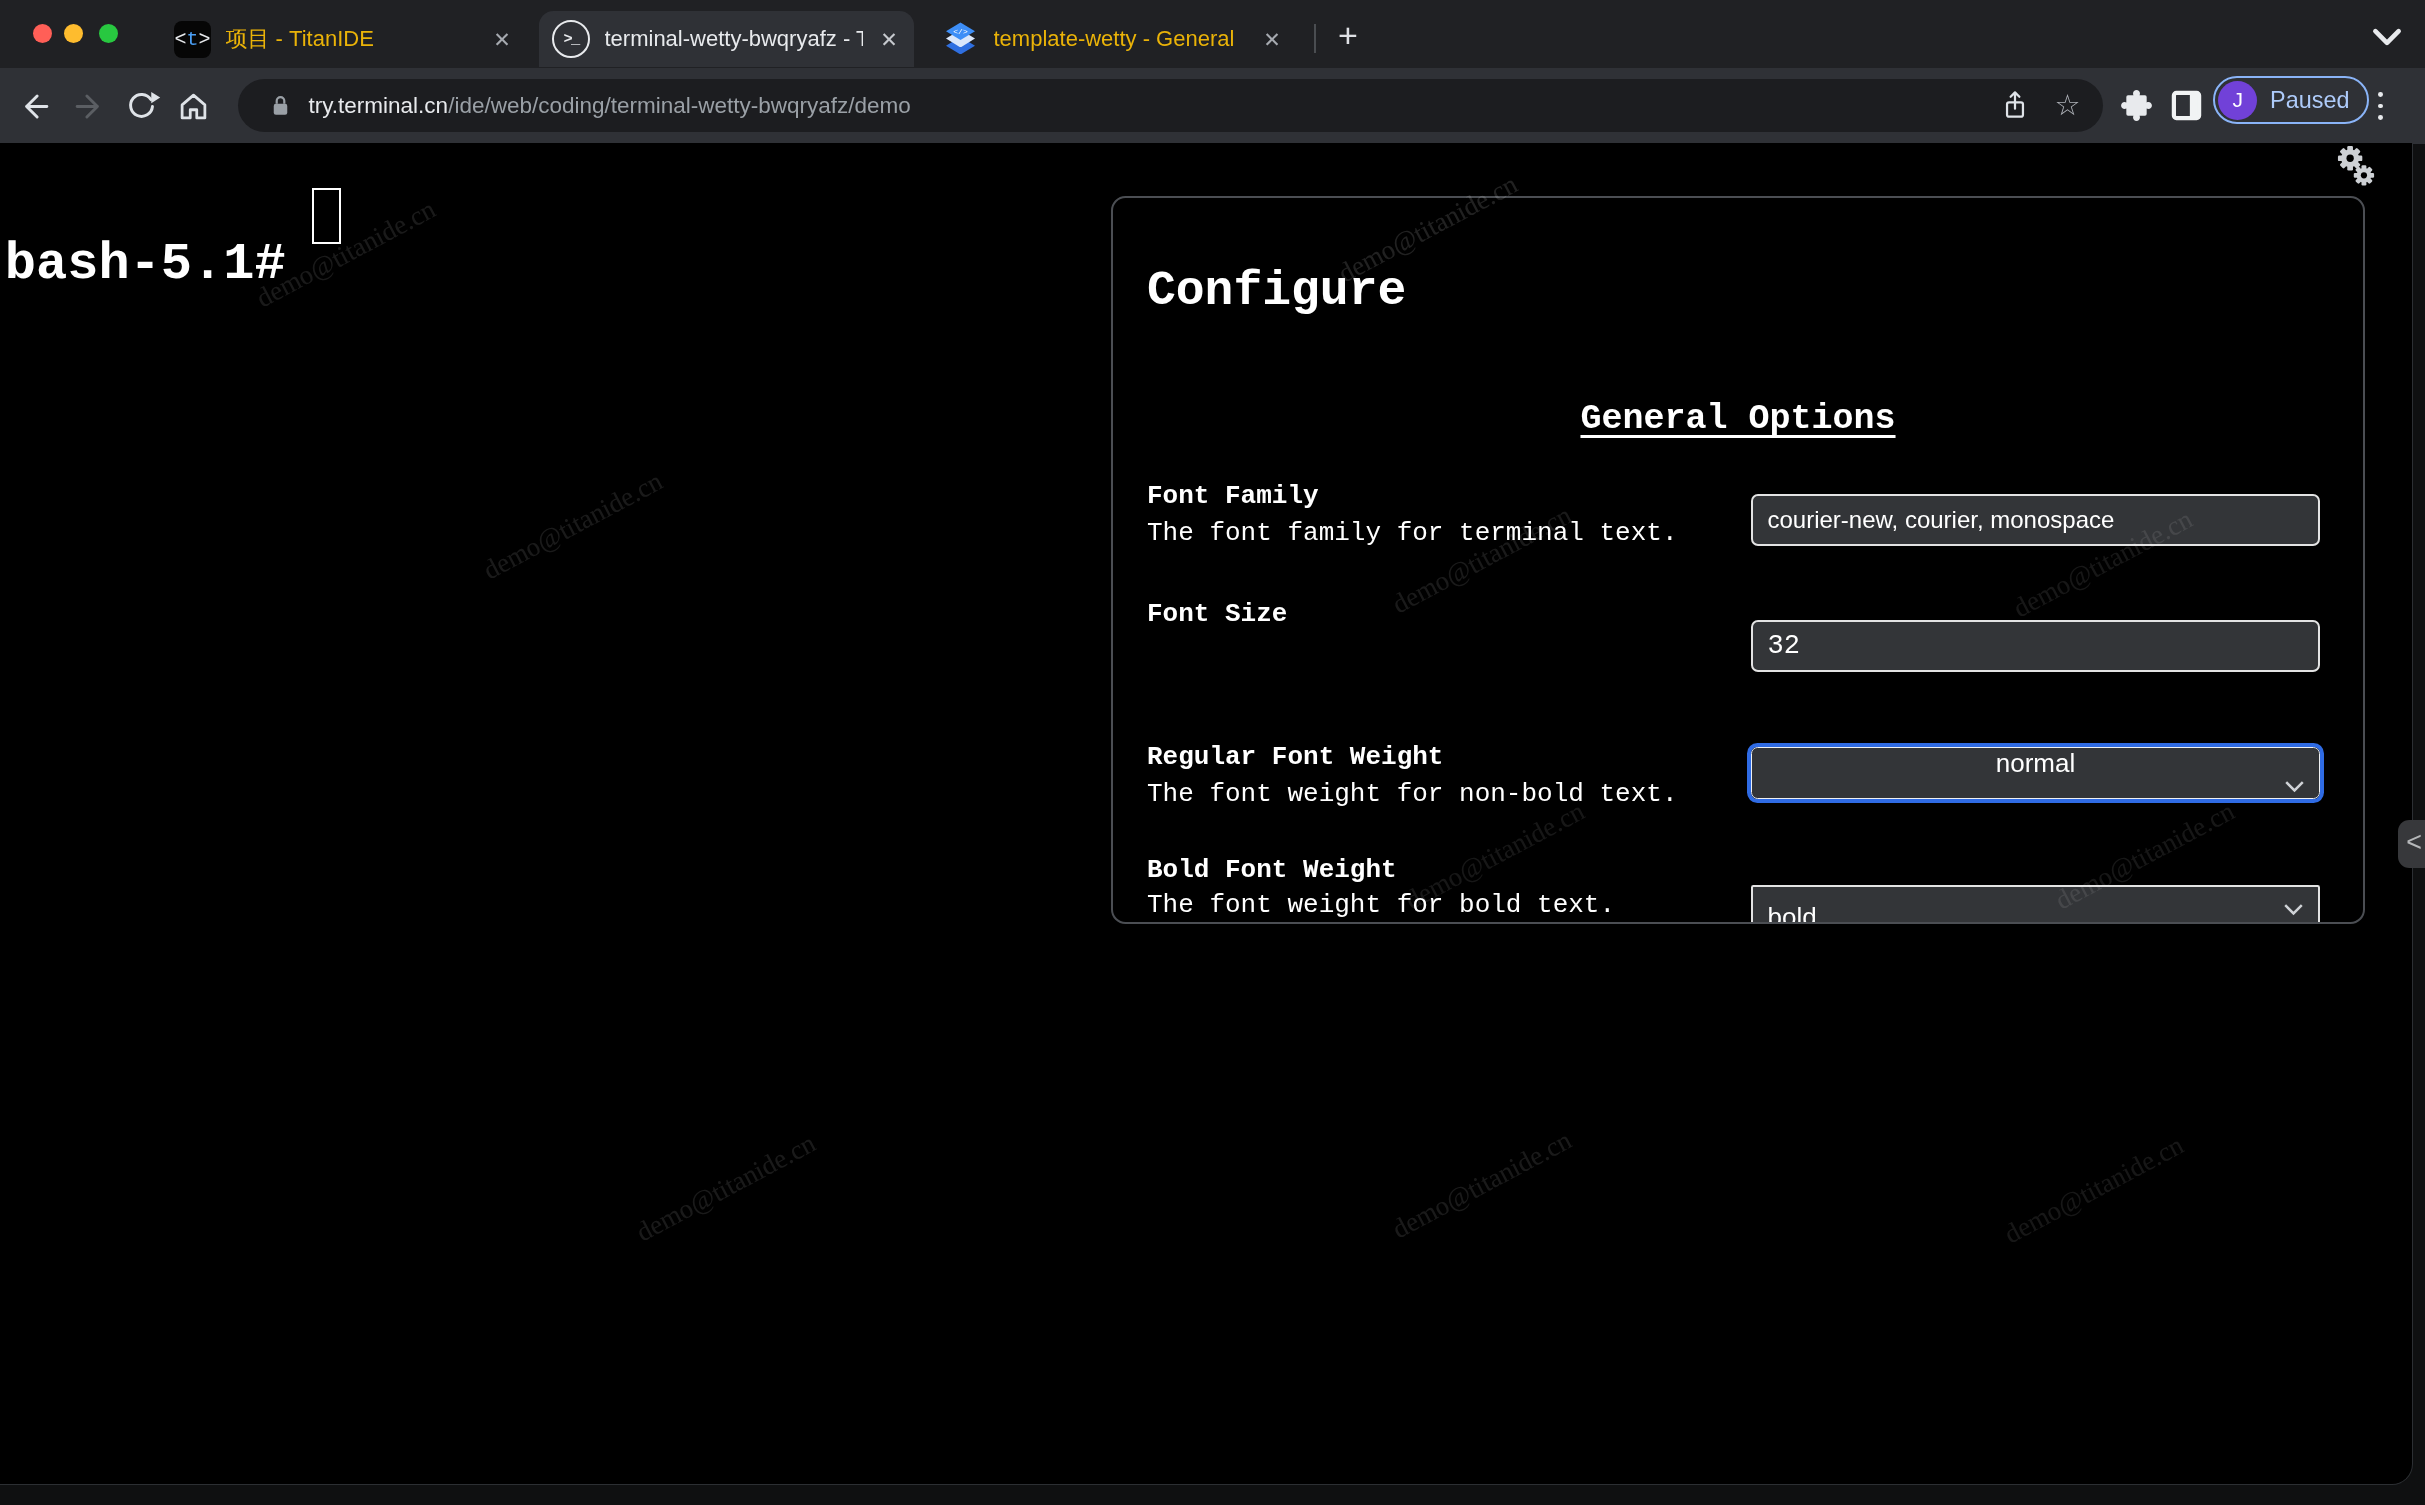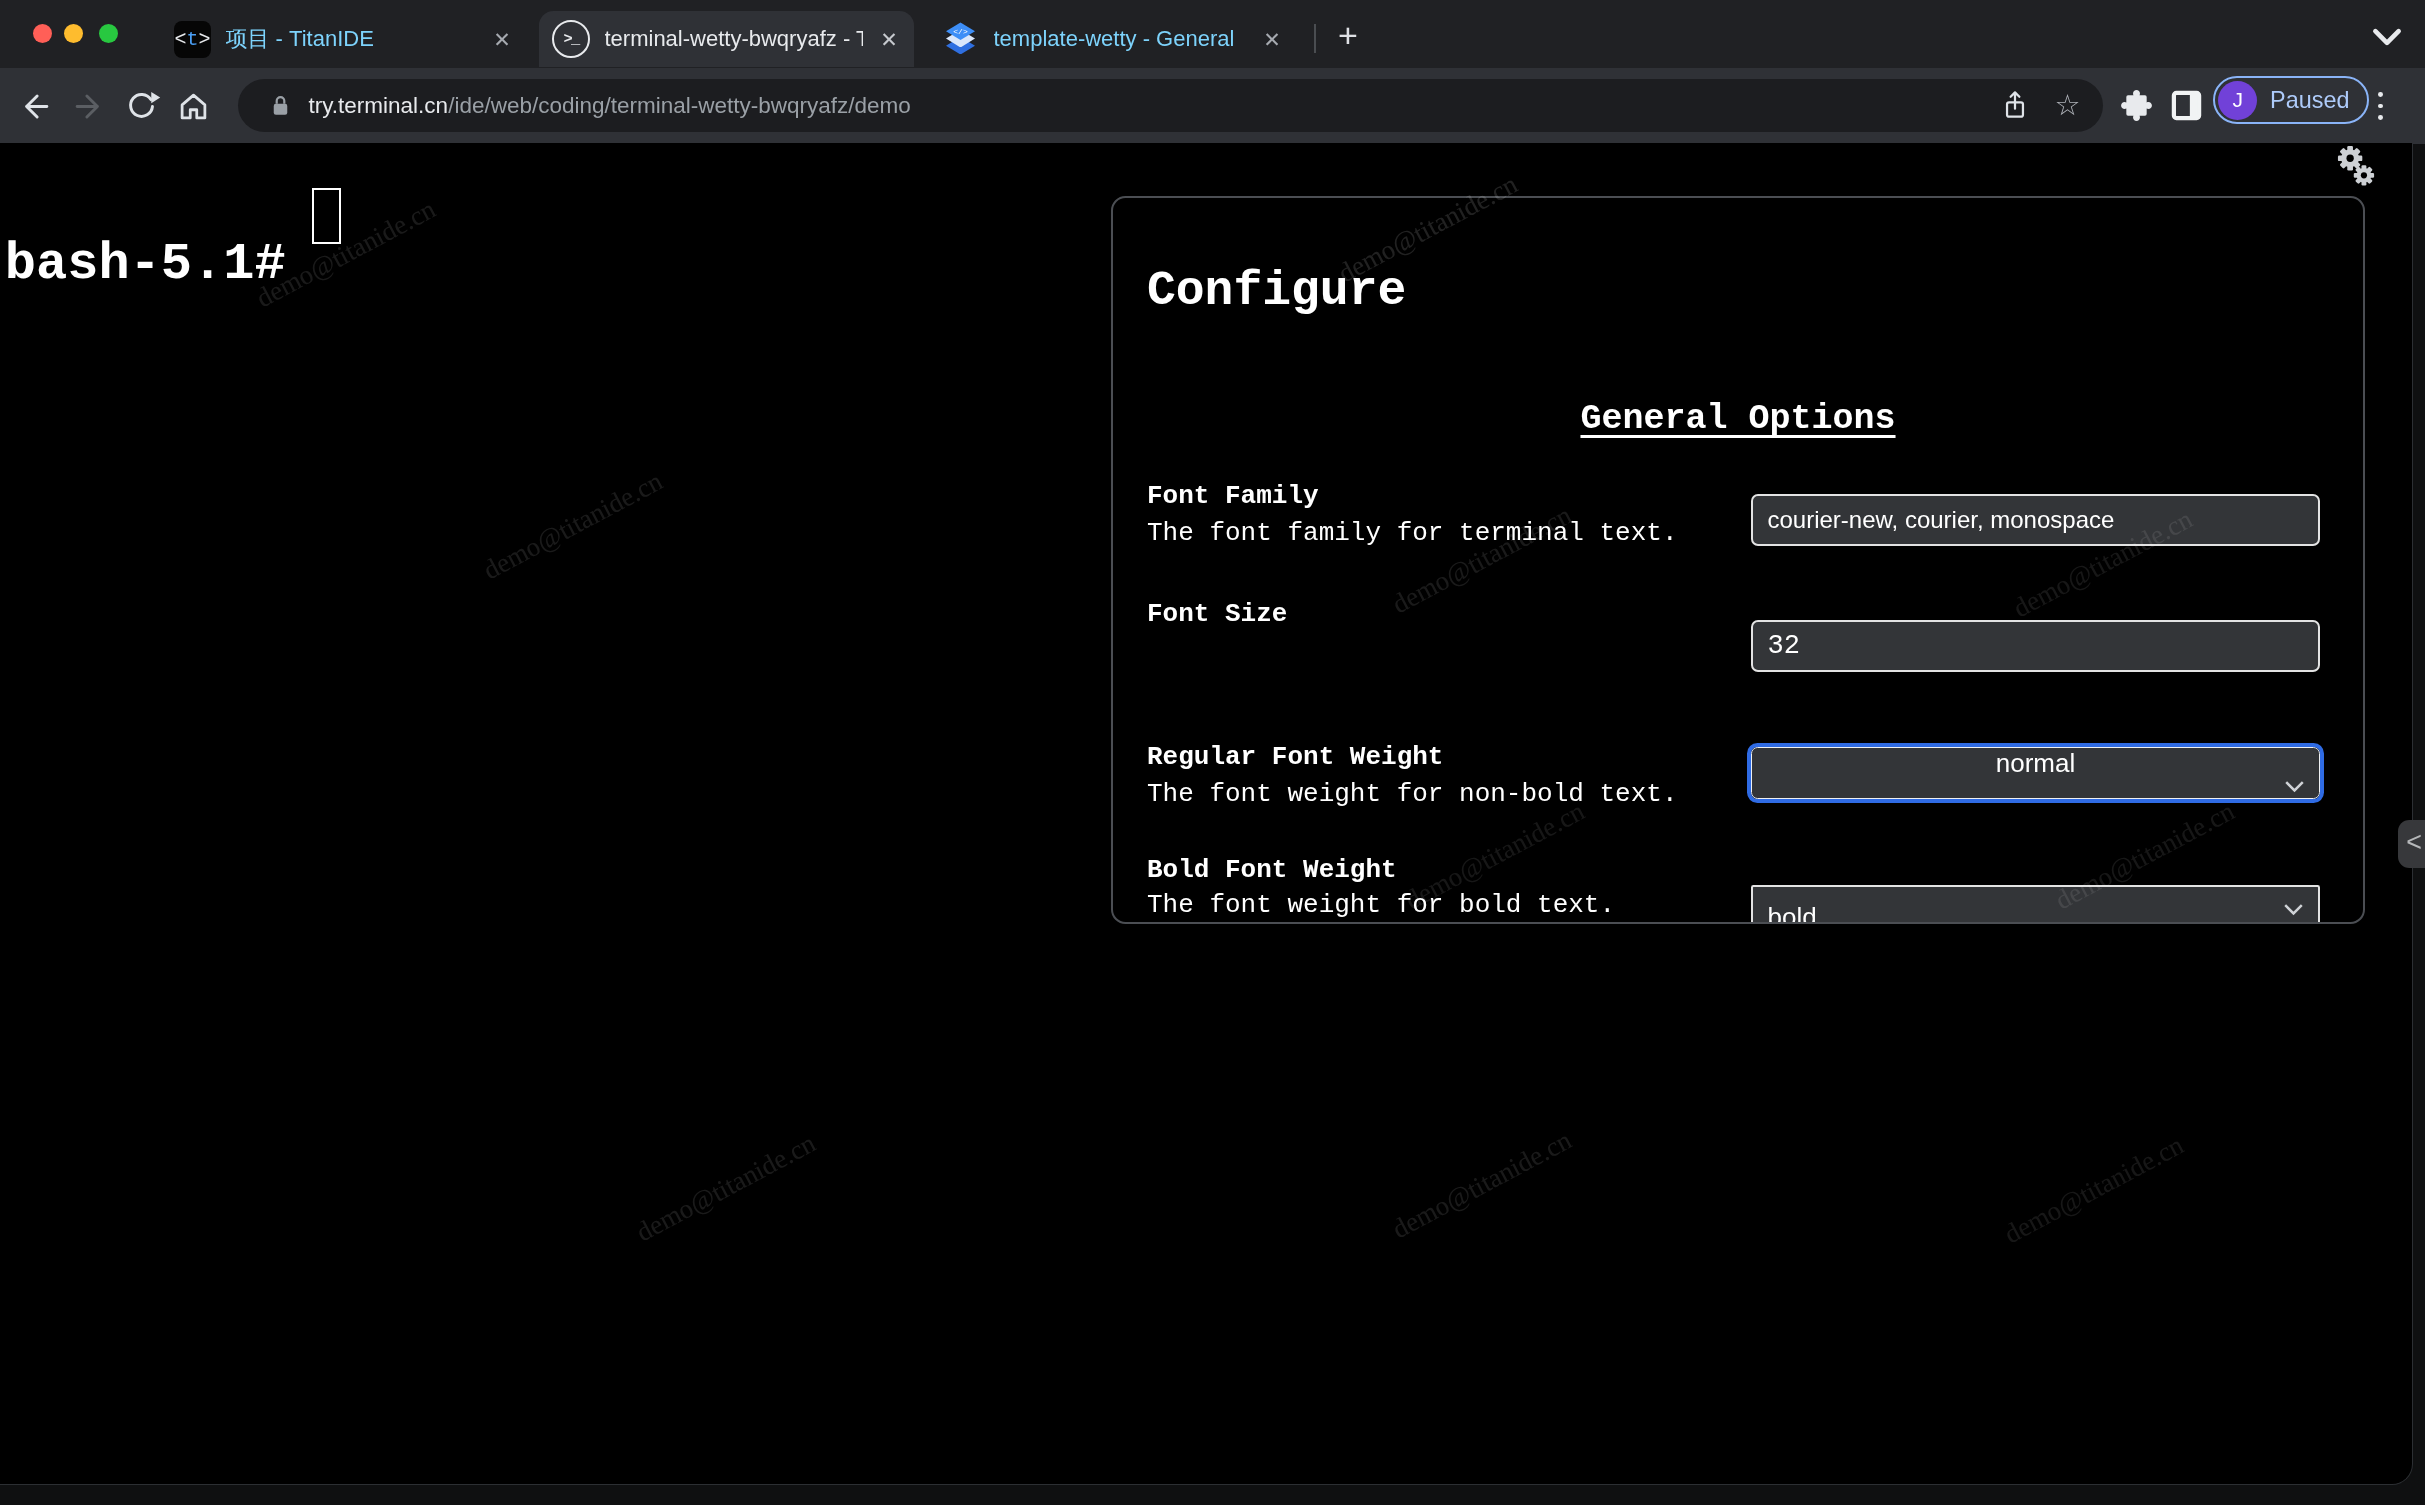--- a/index.html
+++ b/index.html
@@ -4,21 +4,21 @@
 <style>
   html,body{margin:0;padding:0;background:#000;}
   .screen{position:relative;width:2426px;height:1506px;overflow:hidden;background:#0f1011;font-family:"Liberation Sans",sans-serif;}
   
   .tabstrip{position:absolute;left:0;top:0;width:2426px;height:68px;background:#202124;}
   .traffic{position:absolute;top:24px;width:19.3px;height:19.3px;border-radius:50%;}
   .traffic.red{left:33px;background:#ff5f57;}
   .traffic.yellow{left:64px;background:#febc2e;}
   .traffic.green{left:99px;background:#28c840;}
   .tab{position:absolute;top:11.3px;height:56px;display:flex;align-items:center;box-sizing:border-box;}
-  .tab .title{font-size:22px;color:#7dd3fc;white-space:nowrap;overflow:hidden;}
+  .tab .title{font-size:22px;color:#eab308;white-space:nowrap;overflow:hidden;}
   .tab.active{background:#2f3136;border-radius:14.5px 14.5px 0 0;}
   .tab.active .title{color:#e8eaed;}
   .tab-close{margin-left:auto;font-size:21px;color:#a6aab0;line-height:1;padding:3.2px;cursor:default;}
   .fav-titanide{width:37px;height:37px;background:#060606;border-radius:8px;display:flex;align-items:center;justify-content:center;
     font-family:"Liberation Mono",monospace;font-size:20px;flex:0 0 auto;}
   .fav-titanide .ab{color:#e8eaed;} .fav-titanide .tt{color:#4a9ff5;}
   .fav-term{width:34px;height:34px;border:2.4px solid #e8eaed;border-radius:50%;display:flex;align-items:center;justify-content:center;
     font-family:"Liberation Mono",monospace;font-weight:bold;font-size:15.3px;color:#e8eaed;flex:0 0 auto;letter-spacing:-1.6px;}
   .fav-layers{position:relative;width:37px;height:37px;flex:0 0 auto;}
   .fav-layers .ly{position:absolute;left:4px;width:29px;height:17.7px;clip-path:polygon(50% 0,100% 50%,50% 100%,0 50%);}

